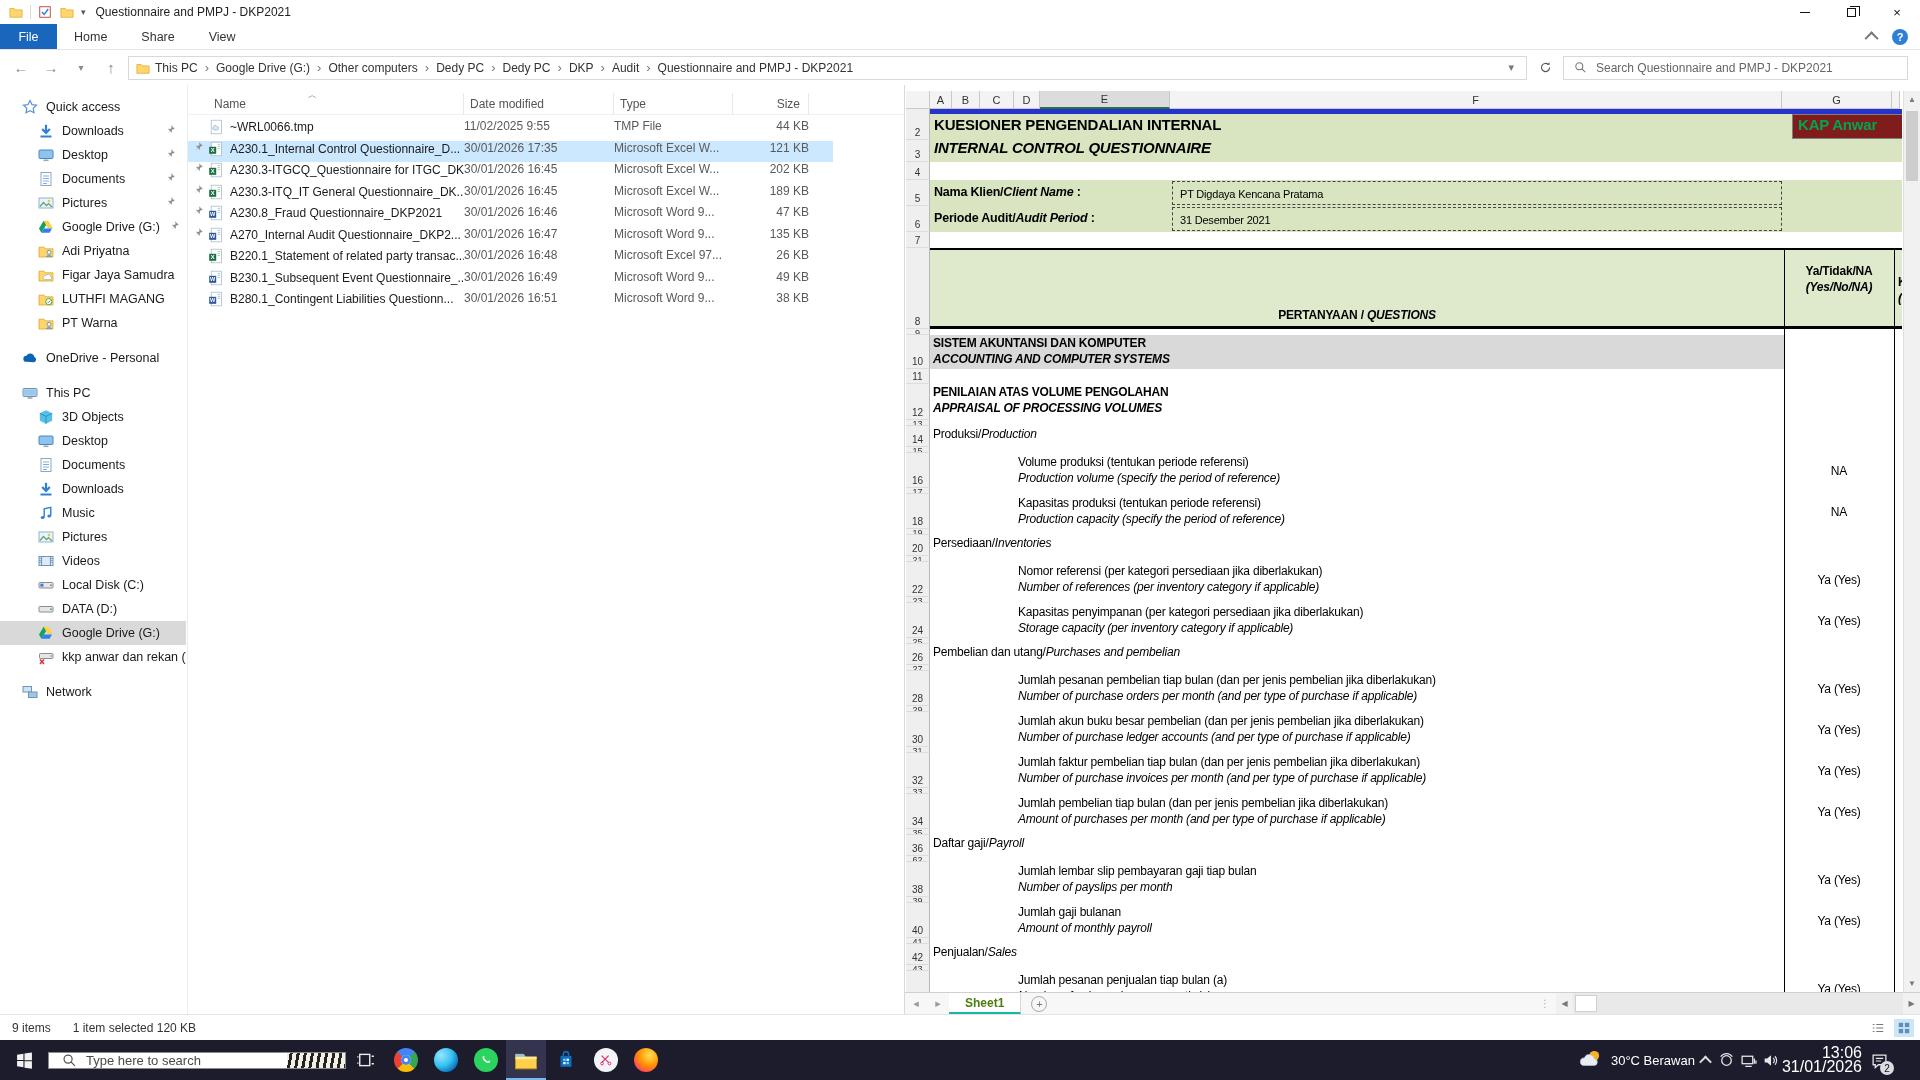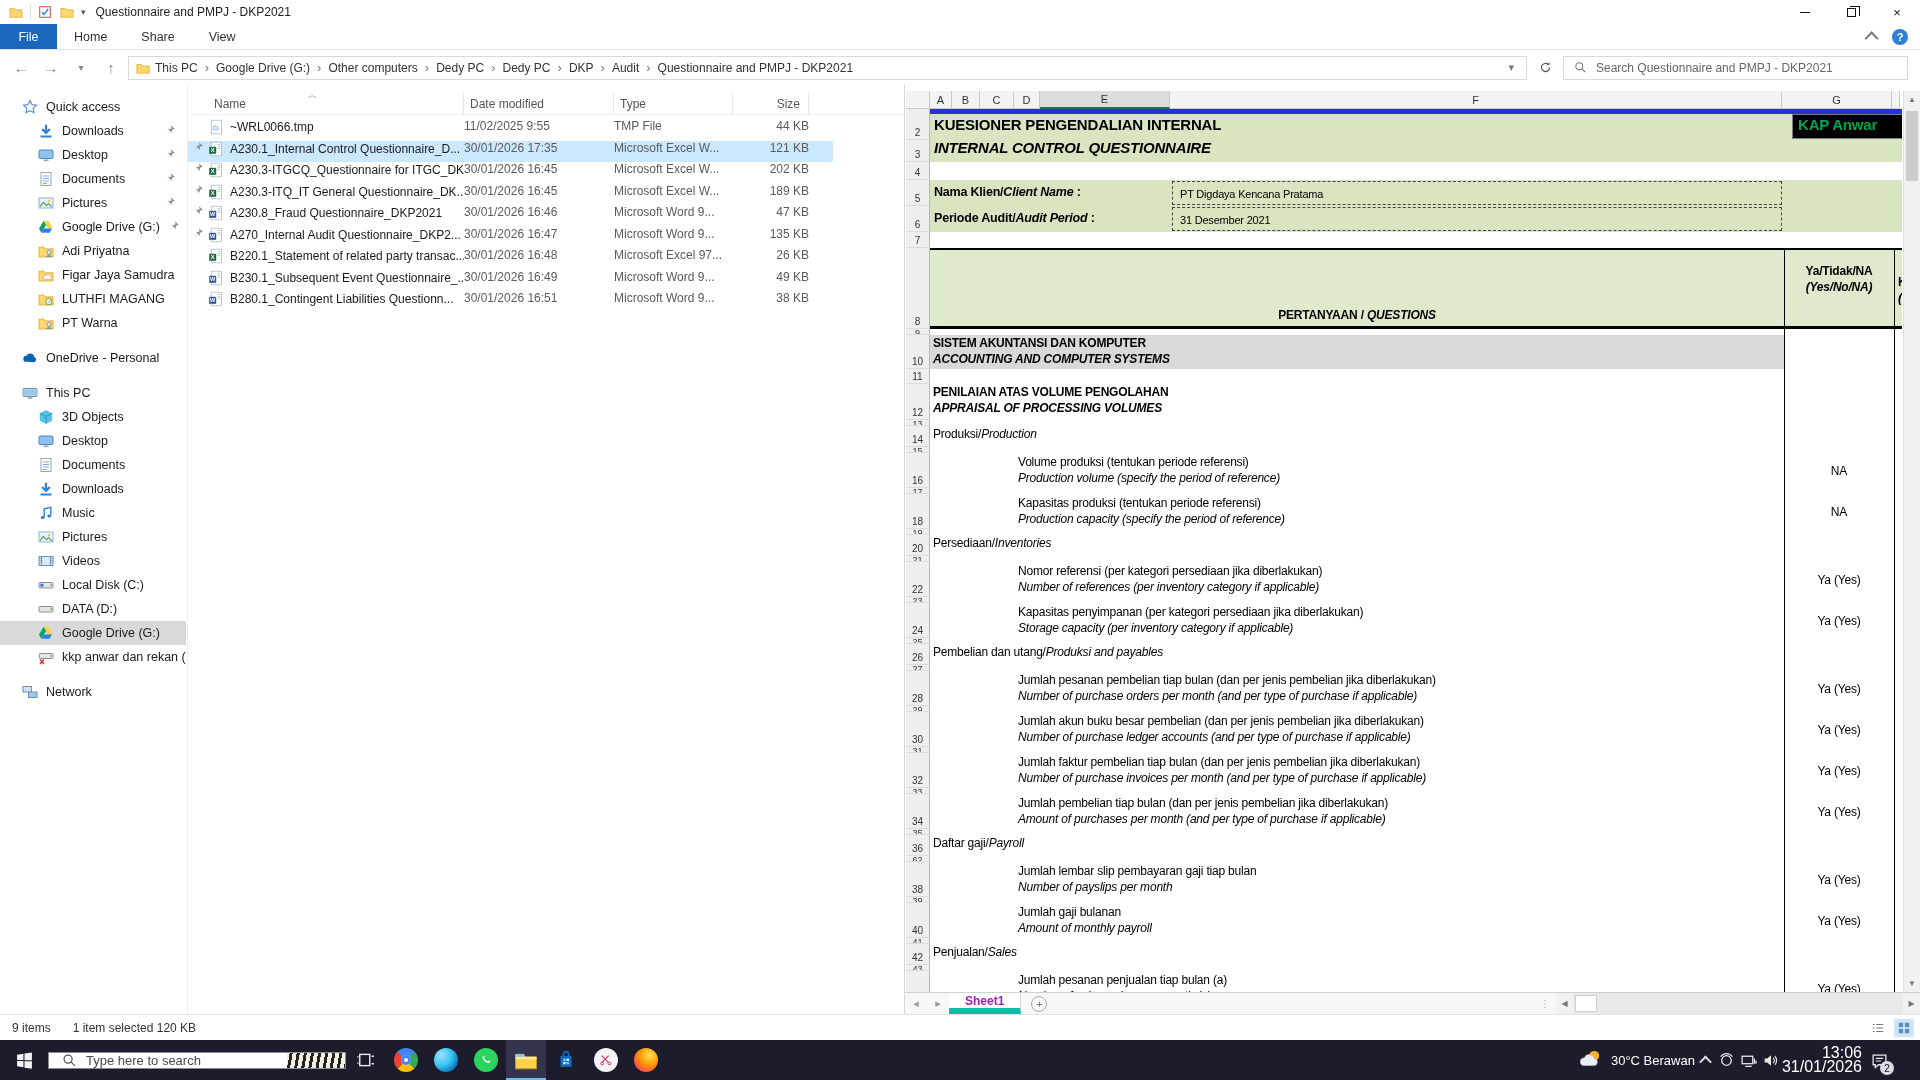--- a/index.html
+++ b/index.html
@@ -71,21 +71,21 @@
 .xr .gut{width:24px;flex:0 0 auto;background:#efefef;border-right:1px solid #b7b7b7;border-bottom:1px solid #dcdcdc;font-size:10px;color:#333;display:flex;align-items:flex-end;justify-content:center;line-height:12px;}
 .xr .xb{flex:1;position:relative;font-size:12px;line-height:16px;letter-spacing:-0.2px;color:#000;overflow:visible;}
 .xr.green .xb{background:#d9e5c1;}
 .xr.t1{height:31px;}
 .xr.t1 .xb{border-top:5px solid #2634cc;font-weight:bold;font-size:15px;padding:3px 0 0 4px;}
 .xr.t2{height:22px;}
 .xr.t2 .xb{font-weight:bold;font-style:italic;font-size:15px;padding-left:4px;}
 .xr.field{height:26px;}
 .flabel{position:absolute;left:4px;top:4px;font-weight:bold;font-size:12.5px;}
 .fbox{position:absolute;left:242px;top:1px;width:610px;height:24px;border:1px dashed #444;background:#d9e5c1;font-size:11px;padding:4px 0 0 7px;}
-.kap{position:absolute;left:862px;top:0;width:113px;height:25px;background:#000000;border:1px solid #808080;color:#00a550;font-weight:bold;font-size:15px;padding:2px 0 0 5px;white-space:nowrap;overflow:hidden;}
+.kap{position:absolute;left:862px;top:0;width:113px;height:25px;background:#7f1d1d;border:1px solid #808080;color:#00a550;font-weight:bold;font-size:15px;padding:2px 0 0 5px;white-space:nowrap;overflow:hidden;}
 .xr.blankr .xb{background:#fff;}
 .xr.qh{height:81px;}
 .xr.qh .xb{background:#dfe9cc;border-top:2px solid #000;border-bottom:3px solid #000;}
 .qmain{position:absolute;left:0;bottom:3px;width:854px;text-align:center;font-weight:bold;}
 .q2{position:absolute;left:854px;width:110px;top:13px;text-align:center;font-weight:bold;}
 .q2 .l2{font-style:italic;}
 .q3{position:absolute;left:968px;top:24px;font-weight:bold;white-space:nowrap;}
 .q3 .l2{font-style:italic;}
 .xr.g2{height:34px;}
 .xr.g2 .band{position:absolute;left:0;top:0;width:854px;height:100%;background:#d9d9d9;}
@@ -101,21 +101,21 @@
 .ans{position:absolute;left:854px;width:110px;text-align:center;top:50%;transform:translateY(-50%);}
 .xr.sliver{height:6px;}
 .xr.sliver .gut{font-size:9px;line-height:9px;overflow:hidden;align-items:flex-start;}
 .vline{position:absolute;top:139px;bottom:0;width:1px;background:#000;}
 .vscroll{position:absolute;right:0;top:6px;width:17px;bottom:22px;background:#f1f1f1;border-left:1px solid #e0e0e0;font-size:8px;color:#777;}
 .vscroll .arr{height:17px;display:flex;align-items:center;justify-content:center;}
 .vscroll .thumb{position:absolute;left:2px;right:2px;top:20px;height:70px;background:#cdcdcd;}
 .vscroll .arr.dn{position:absolute;bottom:0;left:0;right:0;}
 .sheetbar{position:absolute;left:0;right:0;bottom:0;height:22px;background:#f7f7f7;border-top:1px solid #d0d0d0;display:flex;align-items:center;font-size:12px;}
 .shbtn{width:22px;text-align:center;color:#9a9a9a;font-size:11px;}
-.sheettab{padding:0 16px;height:100%;display:flex;align-items:center;background:#fff;border-right:1px solid #d9d9d9;border-bottom:6px solid #14b8a6;font-weight:bold;color:#a21caf;}
+.sheettab{padding:0 16px;height:100%;display:flex;align-items:center;background:#fff;border-right:1px solid #d9d9d9;border-bottom:2px solid #14b8a6;font-weight:bold;color:#4d7c0f;}
 .addsheet{width:16px;height:16px;border-radius:50%;border:1px solid #a9a9a9;color:#777;font-size:11px;display:flex;align-items:center;justify-content:center;margin-left:10px;}
 .hscroll{margin-left:auto;display:flex;align-items:center;height:100%;}
 .hdots{color:#b0b0b0;padding:0 6px;font-size:10px;}
 .hs-arr{width:17px;height:100%;display:flex;align-items:center;justify-content:center;color:#777;font-size:8px;background:#f1f1f1;}
 .hs-track{width:330px;height:100%;background:#e9e9e9;position:relative;}
 .hs-thumb{position:absolute;left:2px;top:2px;bottom:2px;width:22px;background:#fff;border:1px solid #cfcfcf;}
 
 .status{position:absolute;left:0;right:0;bottom:40px;height:26px;background:#fff;border-top:1px solid #e3e3e3;display:flex;align-items:center;font-size:12px;color:#333;padding-left:12px;gap:22px;}
 .viewicons{position:absolute;right:6px;display:flex;gap:6px;}
 .vic{width:20px;height:18px;display:flex;align-items:center;justify-content:center;}
@@ -833,21 +833,21 @@
             </div>
             <div class="ans">Ya (Yes)</div>
           </div>
         </div>
         <div class="xr sliver">
           <span class="gut">25</span>
           <div class="xb"></div>
         </div>
         <div class="xr cat">
           <span class="gut">26</span>
-          <div class="xb"><span>Pembelian dan utang/<i>Produksi and payables</i></span></div>
+          <div class="xb"><span>Pembelian dan utang/<i>Purchases and pembelian</i></span></div>
         </div>
         <div class="xr sliver">
           <span class="gut">27</span>
           <div class="xb"></div>
         </div>
         <div class="xr q">
           <span class="gut">28</span>
           <div class="xb">
             <div class="ql">
               <div>Jumlah pesanan pembelian tiap bulan (dan per jenis pembelian jika diberlakukan)</div>

